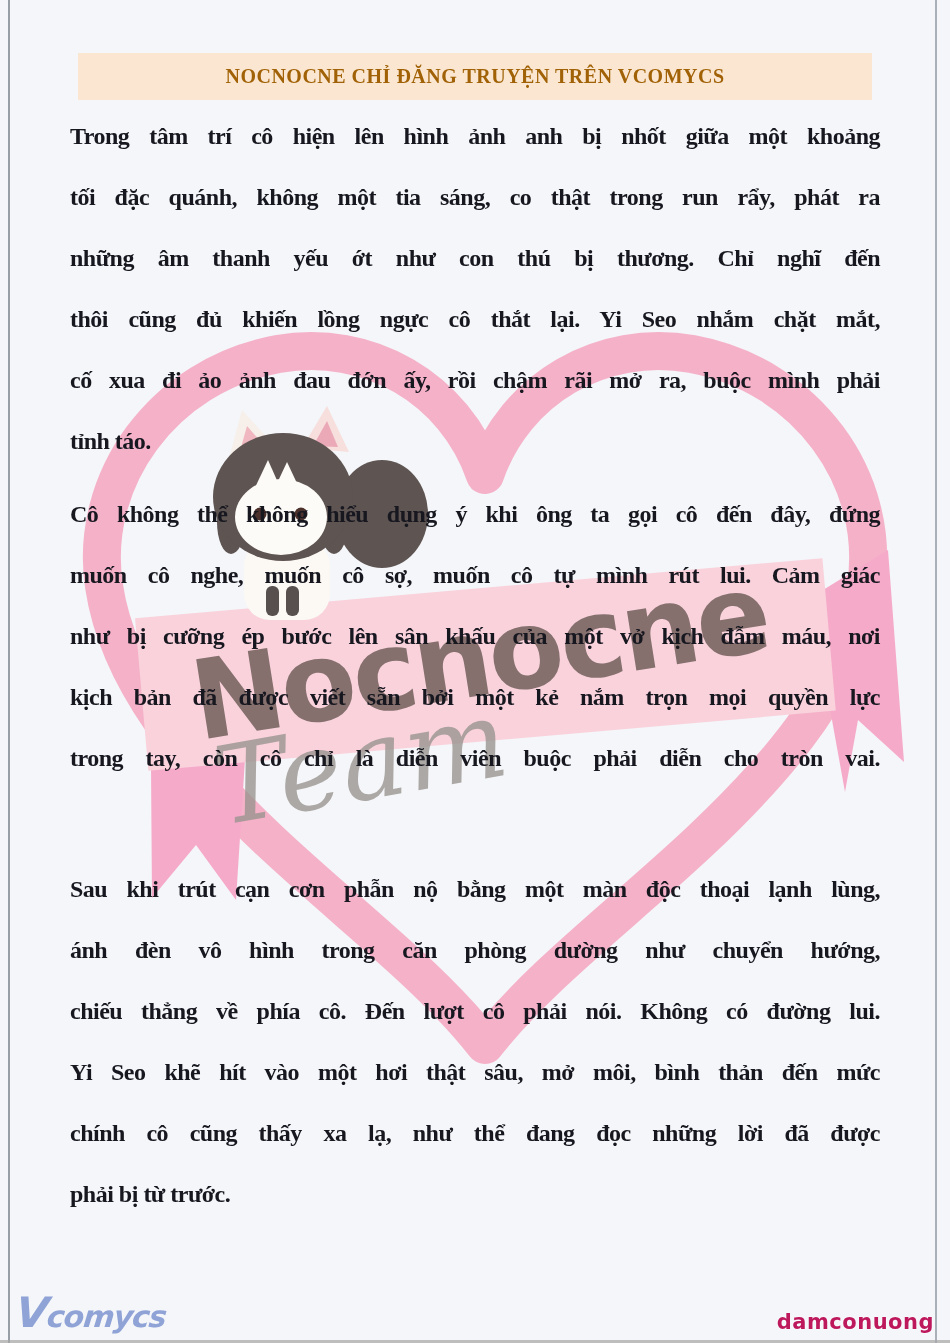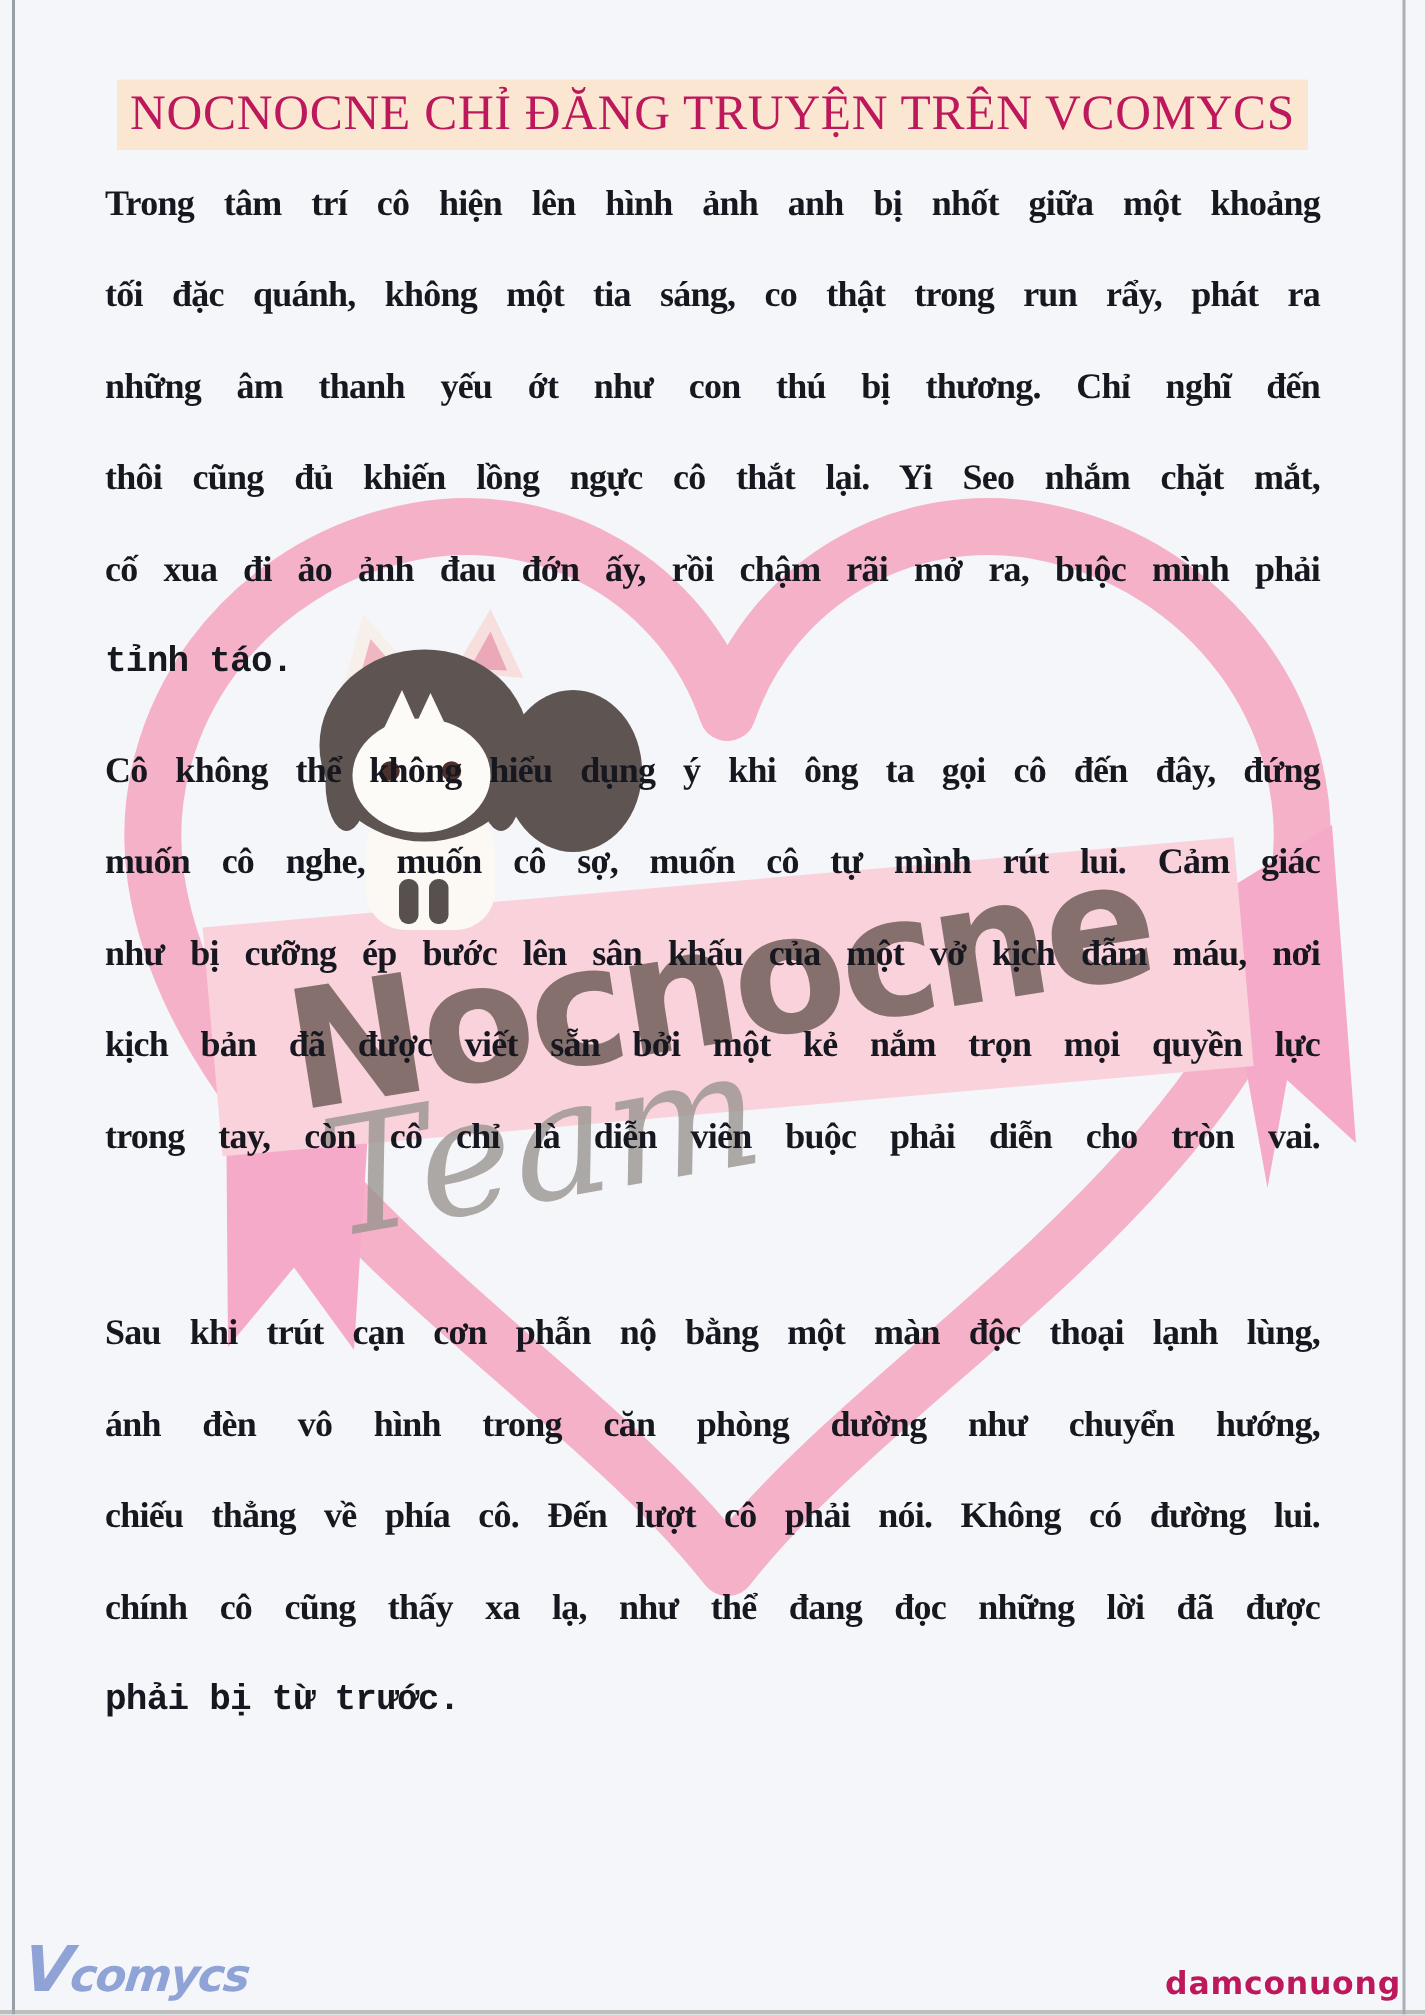--- a/index.html
+++ b/index.html
@@ -21,43 +21,43 @@
   .wm{position:absolute;left:0;top:0;width:950px;height:1343px;z-index:1;}
 
   
   .title-band{
     position:absolute;left:78px;top:53px;width:794px;height:47px;
     background:#fbe7d1;
     display:flex;align-items:center;justify-content:center;
     z-index:3;
   }
   .title-band span{
-    color:#be185d;
-    font-weight:normal;
-    font-size:33px;
+    color:#a16207;
+    font-weight:bold;
+    font-size:20px;
     letter-spacing:.5px;
     white-space:nowrap;
   }
 
   
   .para{position:absolute;left:70px;width:810px;z-index:3;}
   .p1{top:106px;}
   .p2{top:484px;}
   .p3{top:859px;}
   .line{
     height:61px;line-height:61px;
     font-size:24px;font-weight:bold;
     color:#171720;
     letter-spacing:-0.5px;
     text-align:justify;
     text-align-last:justify;
     overflow:visible;
     white-space:nowrap;
   }
-  .line.short{text-align:center;text-align-last:left;font-family:Liberation Mono, monospace;}
+  .line.short{text-align:center;text-align-last:left;}
 
   
   .logo{
     position:absolute;left:16px;top:1288px;z-index:3;
     font-family:"DejaVu Sans", sans-serif;
     font-style:italic;font-weight:bold;
     font-size:30px;color:#8fa3d6;
     letter-spacing:-1px;
     transform:skewX(-6deg);
   }
@@ -137,20 +137,21 @@
     <div class="line">muốn cô nghe, muốn cô sợ, muốn cô tự mình rút lui. Cảm giác</div>
     <div class="line">như bị cưỡng ép bước lên sân khấu của một vở kịch đẫm máu, nơi</div>
     <div class="line">kịch bản đã được viết sẵn bởi một kẻ nắm trọn mọi quyền lực</div>
     <div class="line">trong tay, còn cô chỉ là diễn viên buộc phải diễn cho tròn vai.</div>
   </div>
 
   <div class="para p3">
     <div class="line">Sau khi trút cạn cơn phẫn nộ bằng một màn độc thoại lạnh lùng,</div>
     <div class="line">ánh đèn vô hình trong căn phòng dường như chuyển hướng,</div>
     <div class="line">chiếu thẳng về phía cô. Đến lượt cô phải nói. Không có đường lui.</div>
+    <div class="line">Yi Seo khẽ hít vào một hơi thật sâu, mở môi, bình thản đến mức</div>
     <div class="line">chính cô cũng thấy xa lạ, như thể đang đọc những lời đã được</div>
     <div class="line short">phải bị từ trước.</div>
   </div>
 
   <div class="logo">Vcomycs</div>
   <div class="uploader">damconuong</div>
 
   <div class="edge left"></div>
   <div class="edge right"></div>
   <div class="edge-bottom"></div>

